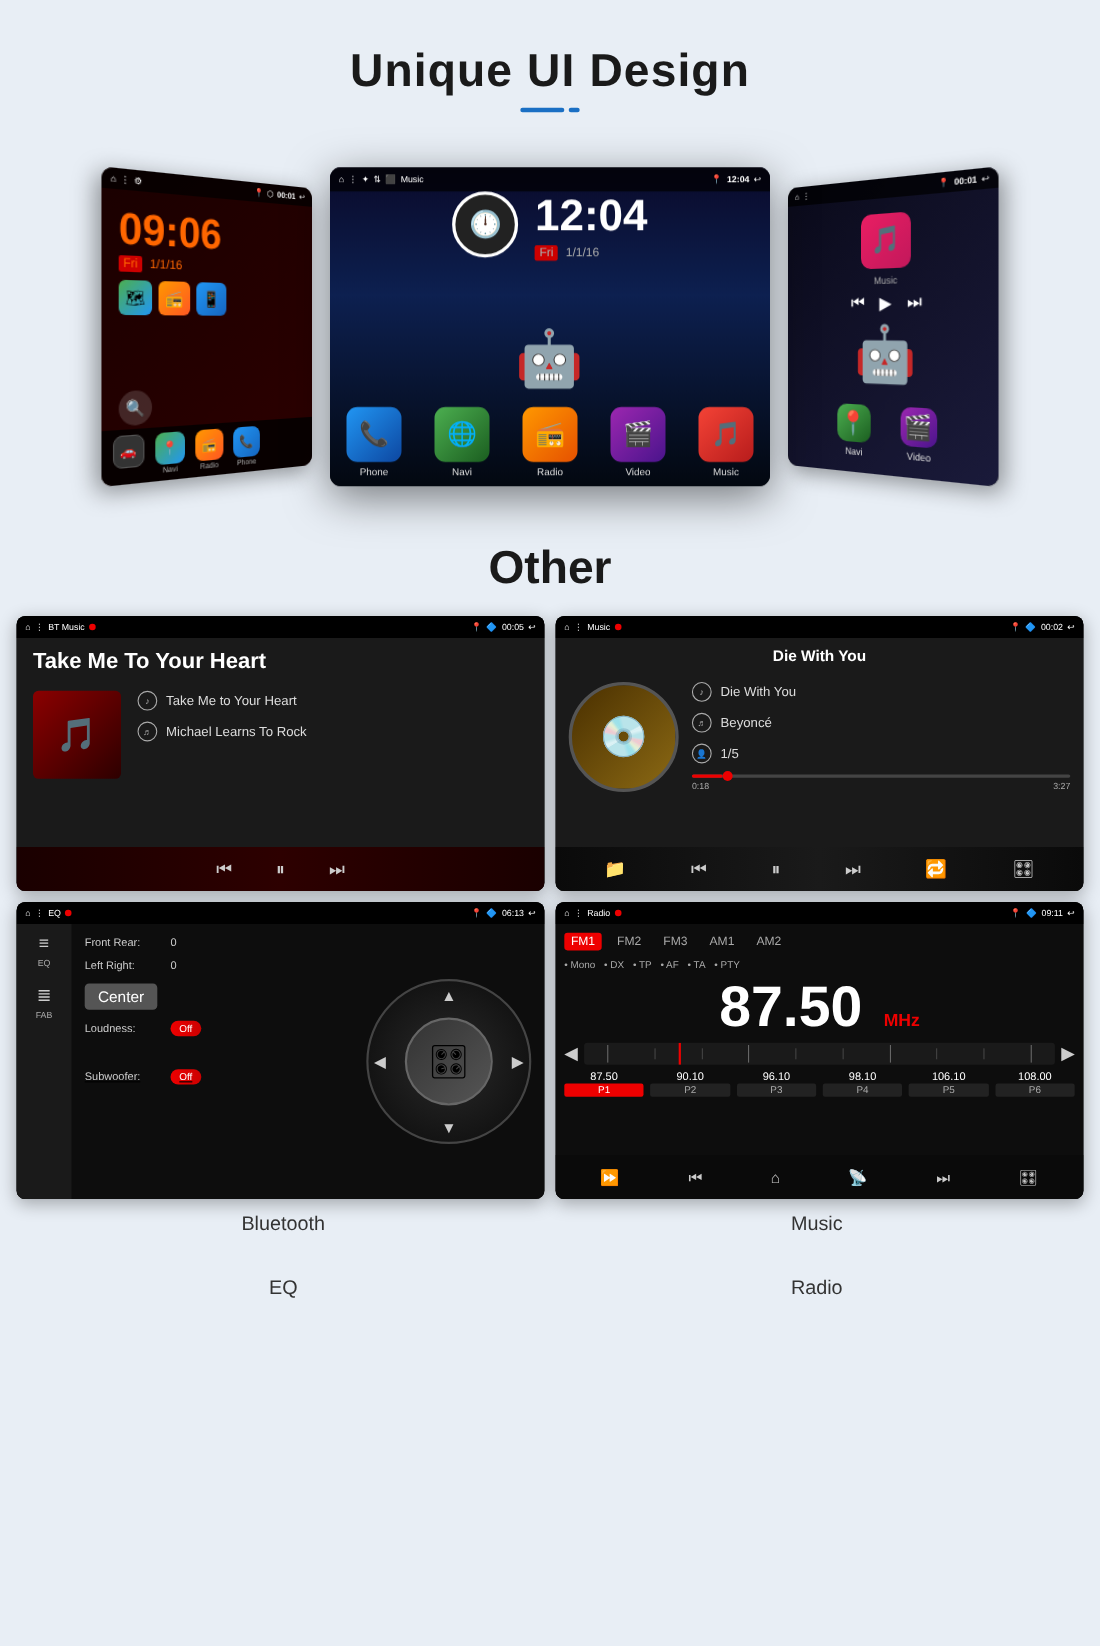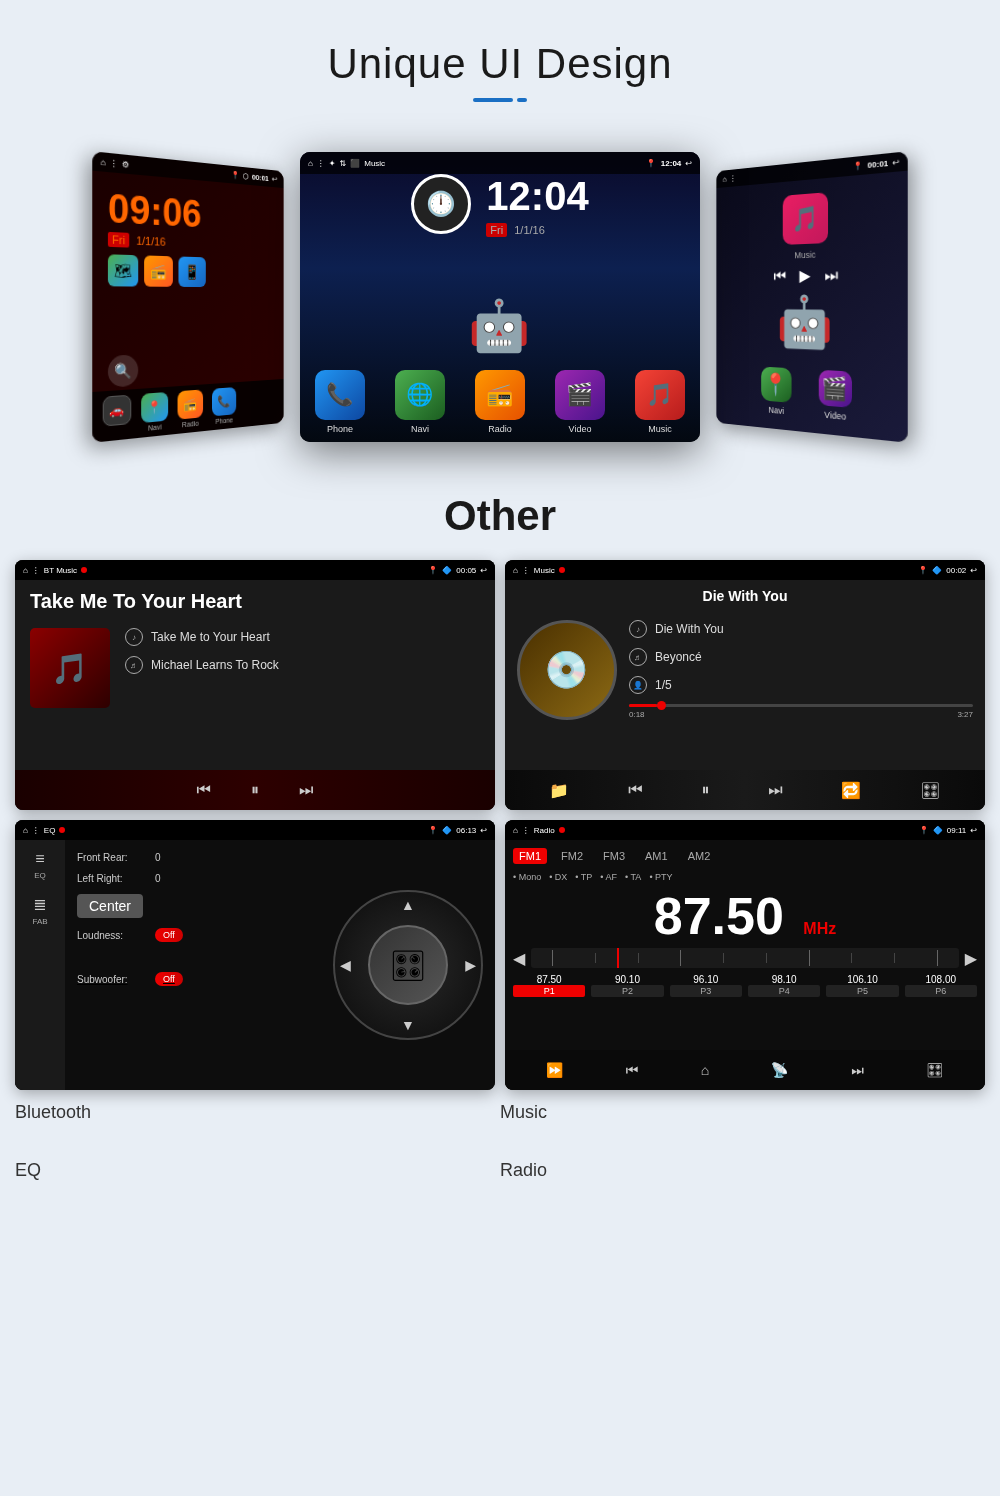--- a/index.html
+++ b/index.html
@@ -10,21 +10,21 @@
       min-height: 1496px;
     }
 
     
     .header-section {
       text-align: center;
       padding: 40px 0 20px;
     }
     .header-title {
       font-size: 42px;
-      font-weight: 400;
+      font-weight: 700;
       color: #1a1a1a;
       letter-spacing: 1px;
       text-align: center;
     }
     .header-underline {
       display: flex;
       justify-content: center;
       align-items: center;
       gap: 4px;
       margin-top: 10px;
@@ -309,21 +309,21 @@
       gap: 10px;
       padding: 0 15px;
     }
     .grid-screen {
       border-radius: 8px;
       overflow: hidden;
       box-shadow: 0 4px 15px rgba(0,0,0,0.3);
       background: #111;
     }
     .grid-screen-label {
-      text-align: left;
+      text-align: center;
       font-size: 18px;
       font-weight: 500;
       color: #333;
       margin-top: 12px;
       margin-bottom: 25px;
     }
 
     
     .bt-screen {
       background: #1a1a1a;

